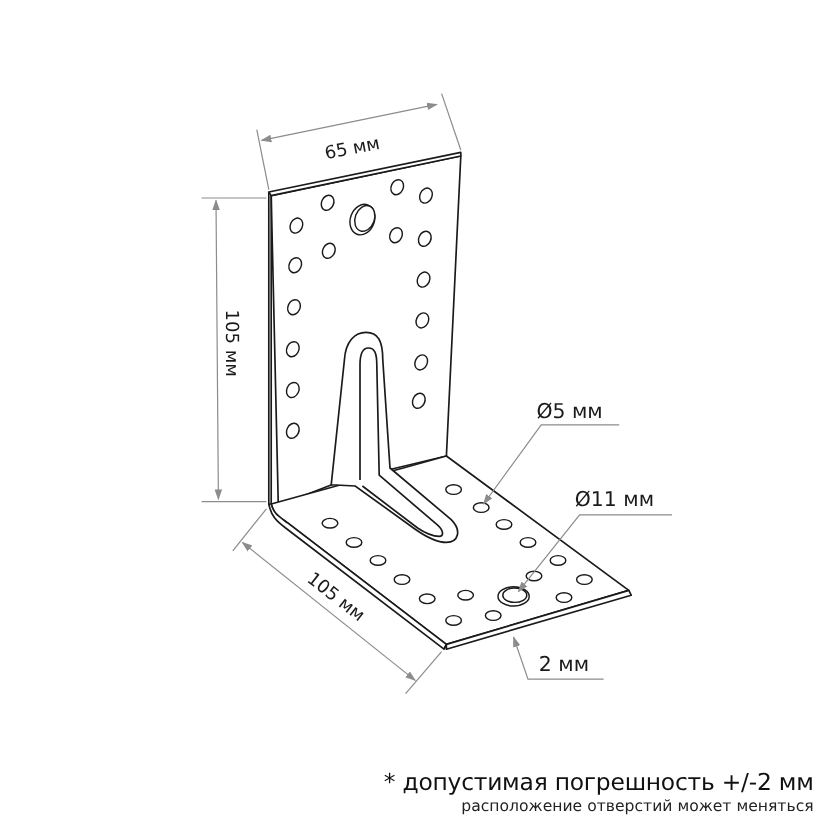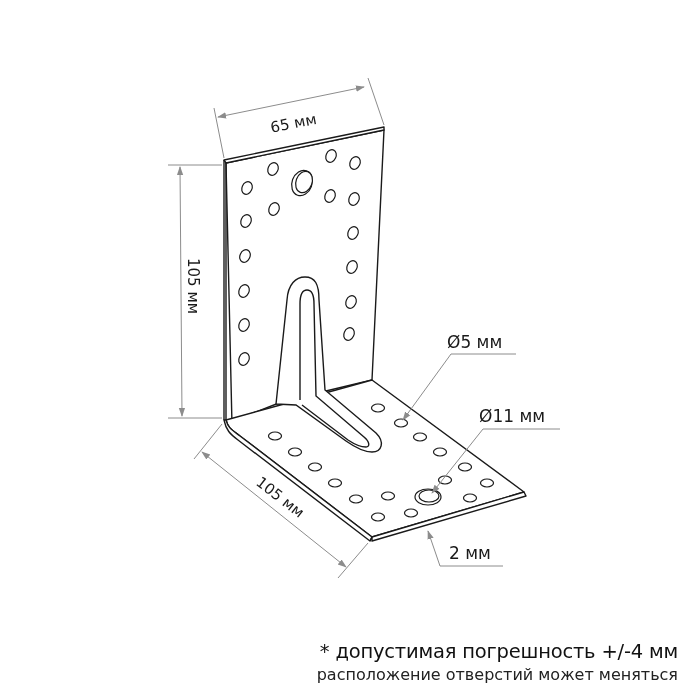--- a/index.html
+++ b/index.html
@@ -1,21 +1,21 @@
 <!DOCTYPE html>
 <html><head>
 <meta charset="utf-8">
 <style>
   html, body { margin:0; padding:0; background:#ffffff; }
   body { width:700px; height:700px; position:relative; overflow:hidden; font-family:"DejaVu Sans", sans-serif; }
   #drawing { position:absolute; left:0; top:0; width:700px; height:700px; }
   .dim-text { font-family:"DejaVu Sans", sans-serif; font-size:15px; fill:#1a1a1a; }
   .callout-text { font-family:"DejaVu Sans", sans-serif; font-size:17px; fill:#1a1a1a; }
   .note-main { position:absolute; right:22px; top:640px; font-size:19.5px; color:#111; white-space:nowrap; letter-spacing:-0.2px; }
-  .note-sub { position:absolute; right:22px; top:665px; font-size:16px; color:#222; white-space:nowrap; }
+  .note-sub { position:absolute; right:22px; top:665px; font-size:13px; color:#222; white-space:nowrap; }
 </style>
 </head>
 <body>
 
 <svg id="drawing" viewBox="0 0 700 700" xmlns="http://www.w3.org/2000/svg">
   <defs>
     <marker id="arr" viewBox="0 0 10 10" refX="9" refY="5" markerWidth="9" markerHeight="9" orient="auto-start-reverse">
       <path d="M0,1.5 L10,5 L0,8.5 z" fill="#8c8c8c"></path>
     </marker>
   </defs>
@@ -124,14 +124,14 @@
     <polyline points="516,354 451,354 403,420" marker-end="url(#arr)"></polyline>
   </g>
   <text class="callout-text" x="447" y="348">Ø5 мм</text>
 
   <g stroke="#8c8c8c" stroke-width="1" fill="none">
     <polyline points="560,429 483,429 432,493" marker-end="url(#arr)"></polyline>
   </g>
   <text class="callout-text" x="479" y="422">Ø11 мм</text>
 </svg>
 
-<div class="note-main">* допустимая погрешность +/-4 мм</div>
+<div class="note-main">* допустимая погрешность +/-2 мм</div>
 <div class="note-sub">расположение отверстий может меняться</div>
 
 </body></html>

